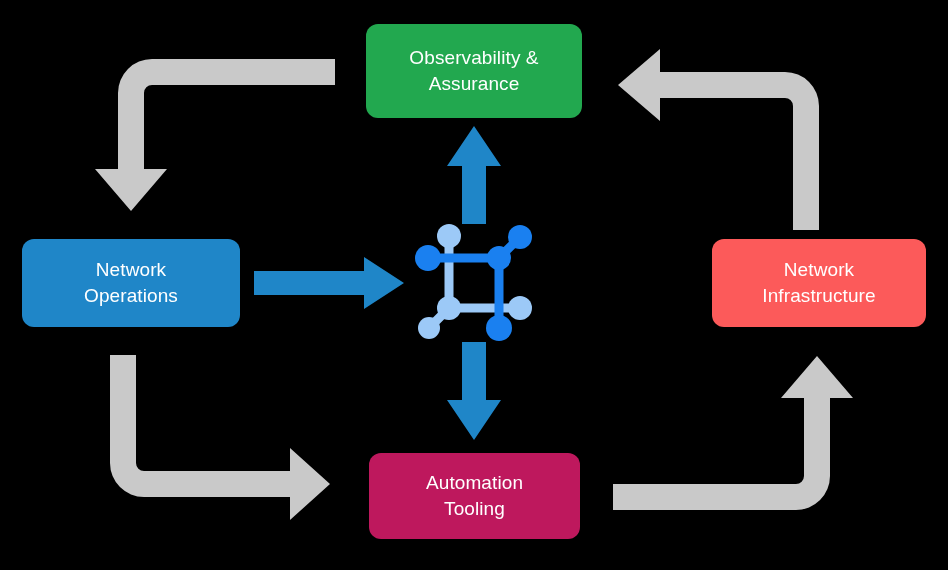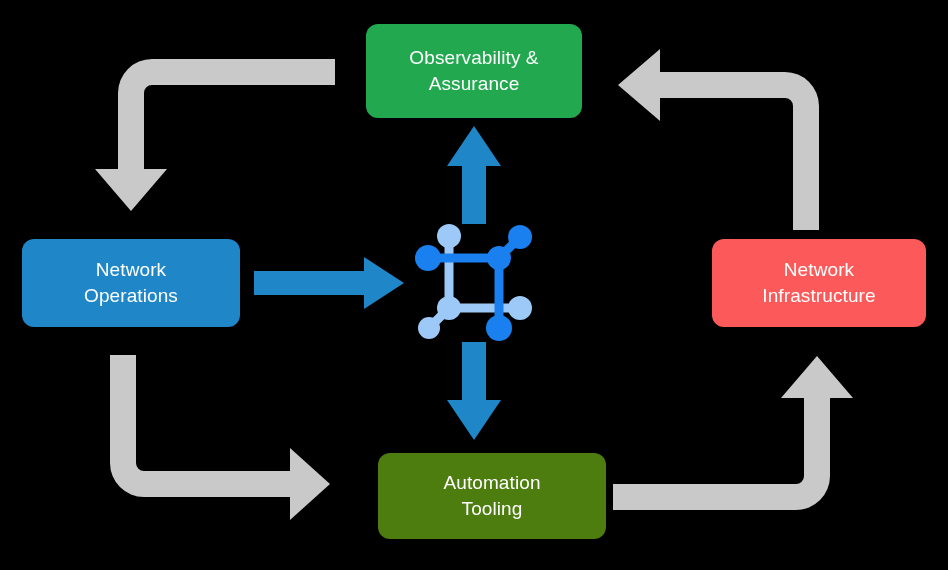--- a/index.html
+++ b/index.html
@@ -40,22 +40,22 @@
   }
   #box-operations {
     left: 22px; top: 239px; width: 218px; height: 88px;
     background: #1f86c8;
   }
   #box-infrastructure {
     left: 712px; top: 239px; width: 214px; height: 88px;
     background: #fc5a5a;
   }
   #box-automation {
-    left: 378px; top: 453px; width: 228px; height: 86px;
-    background: #4d7c0f;
+    left: 369px; top: 453px; width: 211px; height: 86px;
+    background: #be185d;
   }
   .box-label {
     display: block;
     white-space: pre-line;
   }
   .svg-layer {
     position: absolute;
     left: 0; top: 0;
     width: 948px;
     height: 570px;

